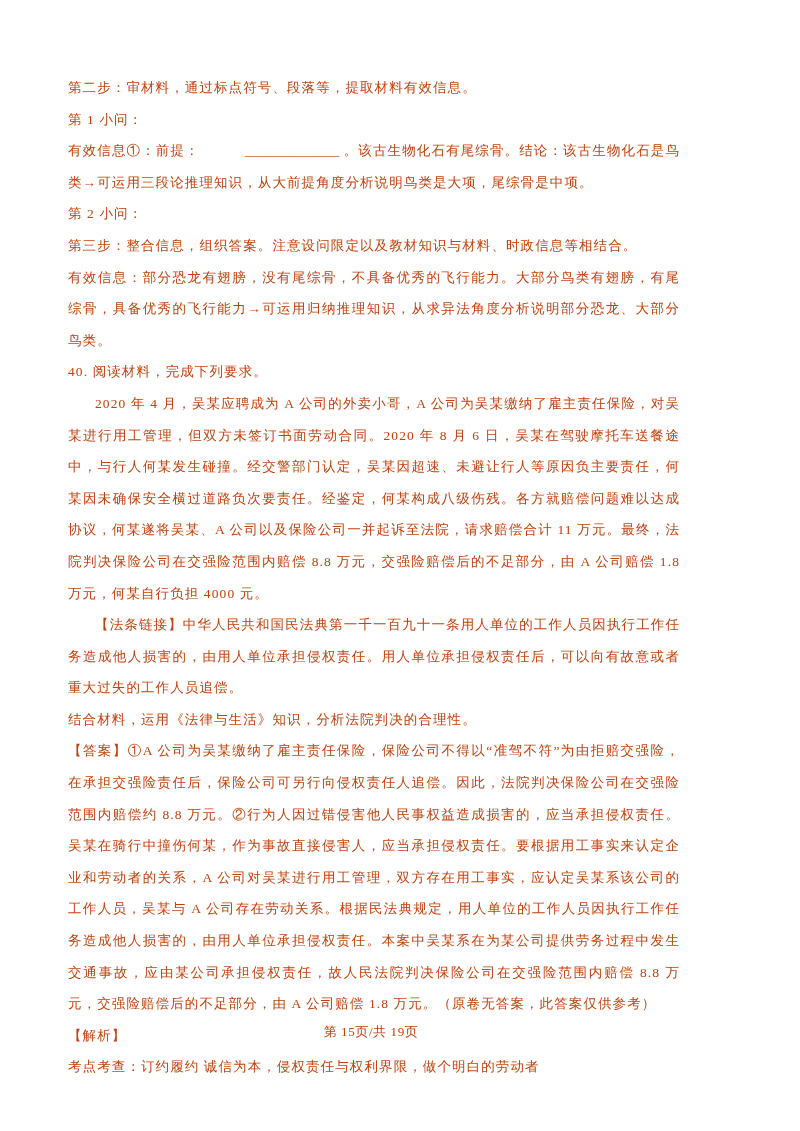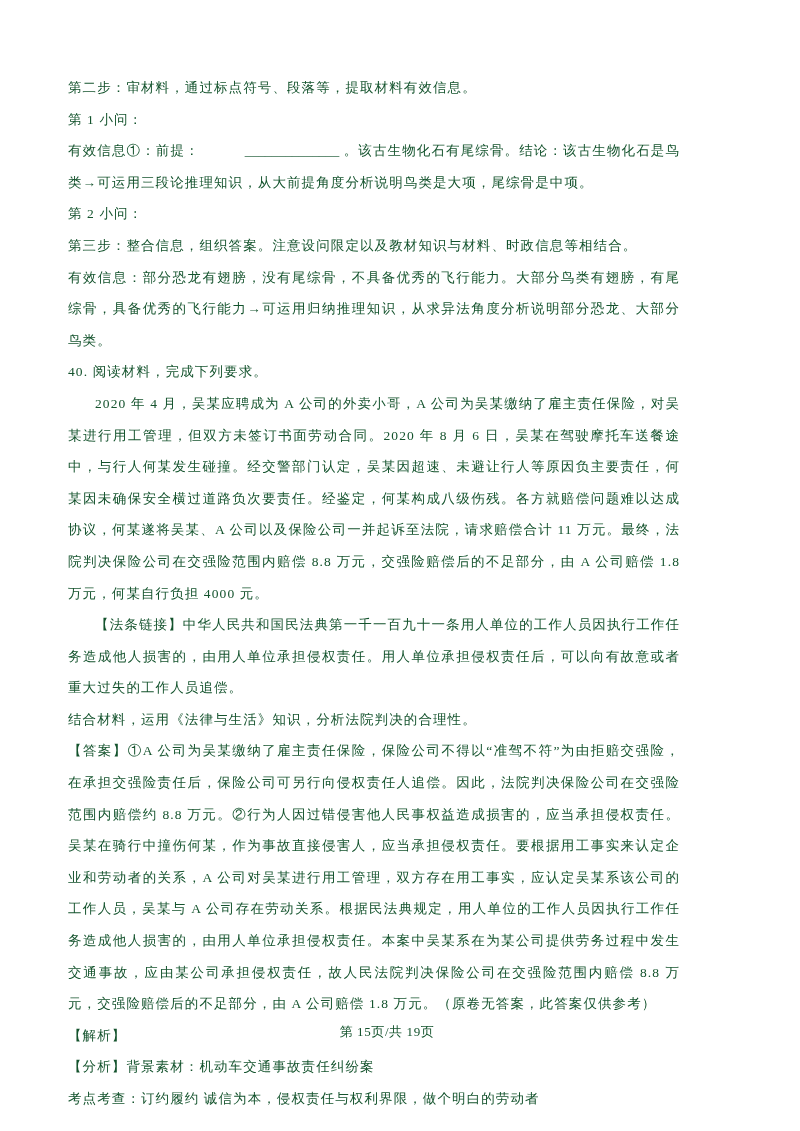--- a/index.html
+++ b/index.html
@@ -7,21 +7,21 @@
     padding: 0;
     background: #ffffff;
   }
   .page {
     position: relative;
     width: 742px;
     height: 1131px;
     background: #ffffff;
     overflow: hidden;
     font-family: "Liberation Serif", "DejaVu Serif", serif;
-    color: #14532d;
+    color: #c2410c;
   }
   .content {
     padding: 72px 62px 0 68px;
   }
   p.para {
     margin: 0;
     font-size: 13.5px;
     line-height: 31.6px;
     text-align: justify;
     letter-spacing: 1.1px;
@@ -39,21 +39,20 @@
   }
   .footer {
     position: absolute;
     top: 1022px;
     left: 0;
     width: 100%;
     text-align: center;
     font-size: 13px;
     letter-spacing: 0.6px;
     line-height: 20px;
-    padding-left: 16px;
   }
 </style>
 </head>
 <body>
 
 <div class="page">
   <div class="content">
 
     <p class="para">第二步：审材料，通过标点符号、段落等，提取材料有效信息。</p>
 
@@ -72,20 +71,19 @@
     <p class="para indent kai">2020 年 4 月，吴某应聘成为 A 公司的外卖小哥，A 公司为吴某缴纳了雇主责任保险，对吴某进行用工管理，但双方未签订书面劳动合同。2020 年 8 月 6 日，吴某在驾驶摩托车送餐途中，与行人何某发生碰撞。经交警部门认定，吴某因超速、未避让行人等原因负主要责任，何某因未确保安全横过道路负次要责任。经鉴定，何某构成八级伤残。各方就赔偿问题难以达成协议，何某遂将吴某、A 公司以及保险公司一并起诉至法院，请求赔偿合计 11 万元。最终，法院判决保险公司在交强险范围内赔偿 8.8 万元，交强险赔偿后的不足部分，由 A 公司赔偿 1.8 万元，何某自行负担 4000 元。</p>
 
     <p class="para indent kai">【法条链接】中华人民共和国民法典第一千一百九十一条用人单位的工作人员因执行工作任务造成他人损害的，由用人单位承担侵权责任。用人单位承担侵权责任后，可以向有故意或者重大过失的工作人员追偿。</p>
 
     <p class="para">结合材料，运用《法律与生活》知识，分析法院判决的合理性。</p>
 
     <p class="para">【答案】①A 公司为吴某缴纳了雇主责任保险，保险公司不得以“准驾不符”为由拒赔交强险，在承担交强险责任后，保险公司可另行向侵权责任人追偿。因此，法院判决保险公司在交强险范围内赔偿约 8.8 万元。②行为人因过错侵害他人民事权益造成损害的，应当承担侵权责任。吴某在骑行中撞伤何某，作为事故直接侵害人，应当承担侵权责任。要根据用工事实来认定企业和劳动者的关系，A 公司对吴某进行用工管理，双方存在用工事实，应认定吴某系该公司的工作人员，吴某与 A 公司存在劳动关系。根据民法典规定，用人单位的工作人员因执行工作任务造成他人损害的，由用人单位承担侵权责任。本案中吴某系在为某公司提供劳务过程中发生交通事故，应由某公司承担侵权责任，故人民法院判决保险公司在交强险范围内赔偿 8.8 万元，交强险赔偿后的不足部分，由 A 公司赔偿 1.8 万元。（原卷无答案，此答案仅供参考）</p>
 
     <p class="para">【解析】</p>
 
-    <p class="para">【分析】背景素材：机动车交通事故责任纠纷案</p>
 
     <p class="para">考点考查：订约履约 诚信为本，侵权责任与权利界限，做个明白的劳动者</p>
 
   </div>
 
   <div class="footer">第 15页/共 19页</div>
 </div>
 
 </body></html>

